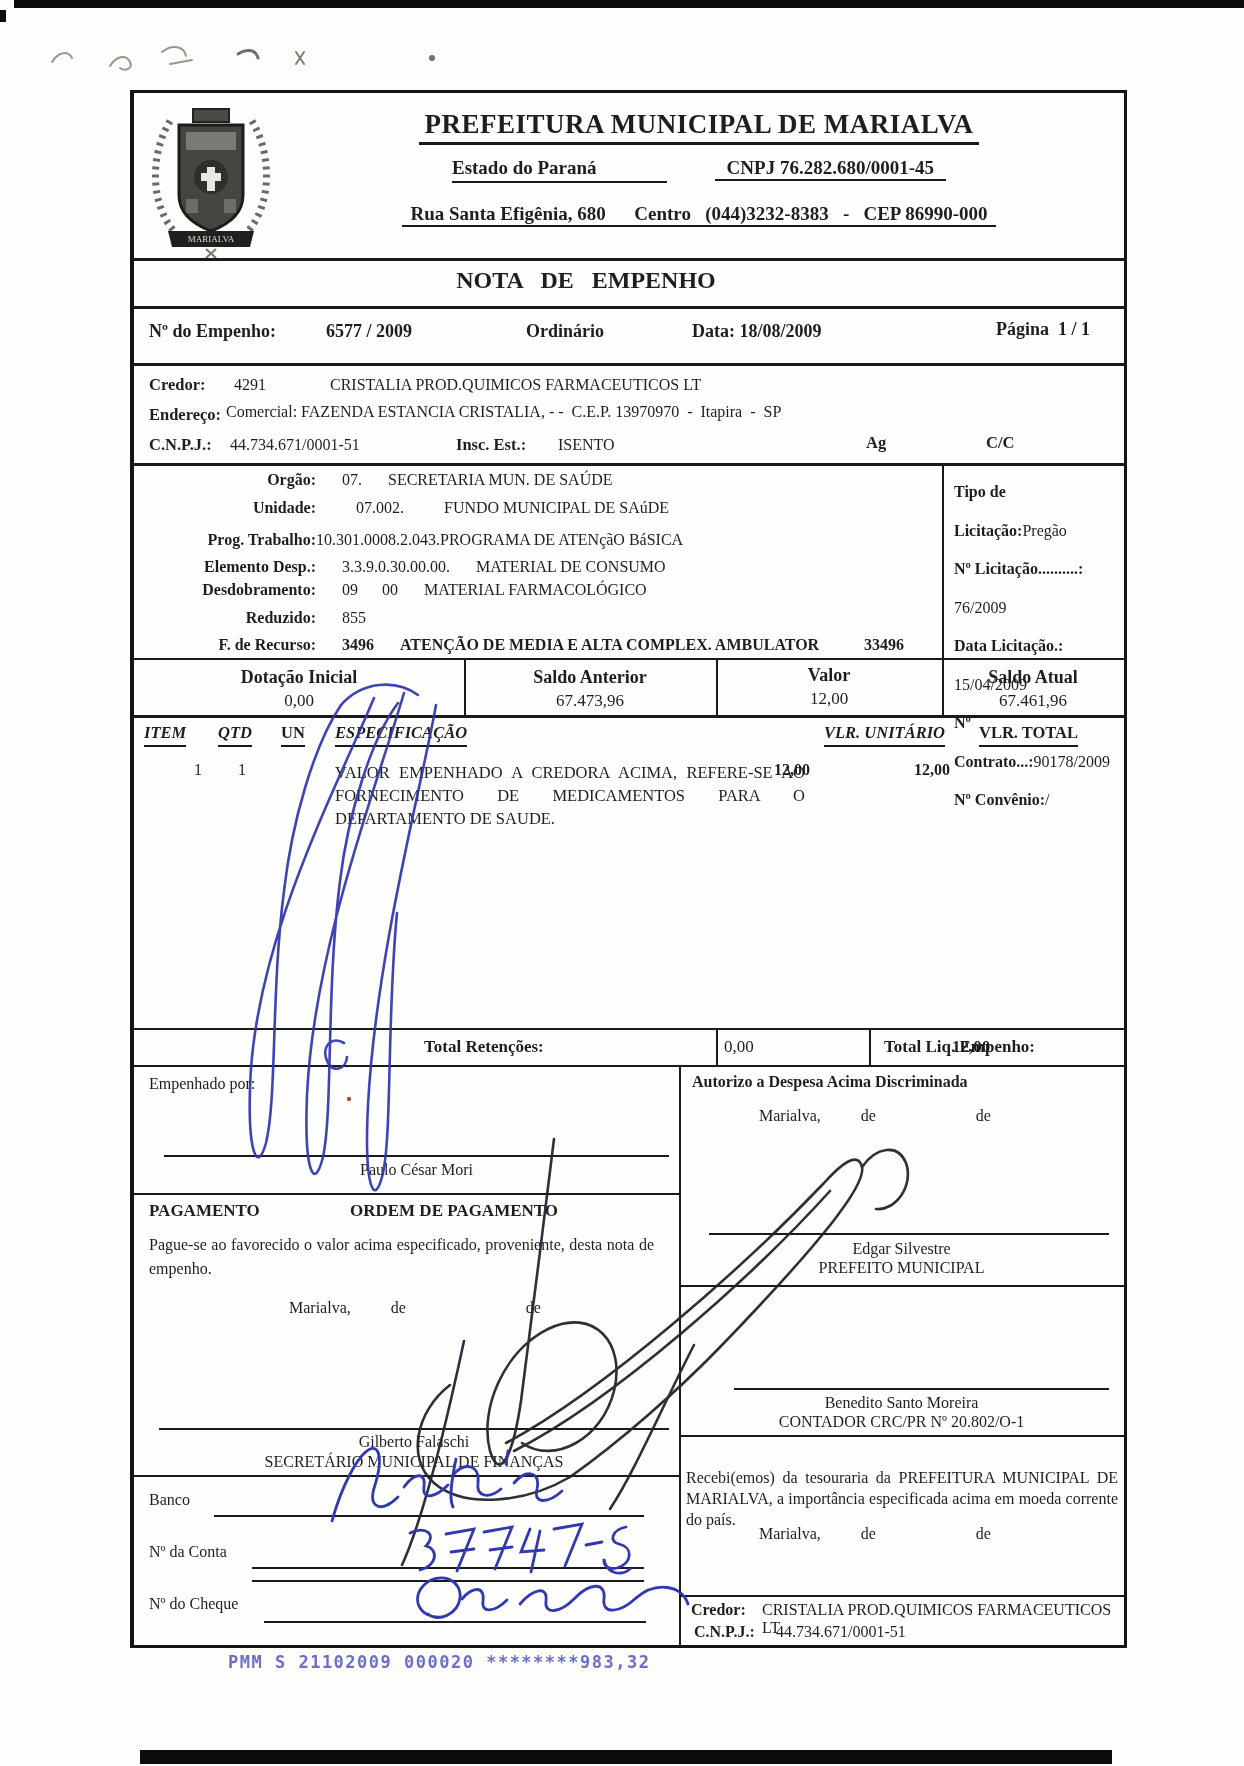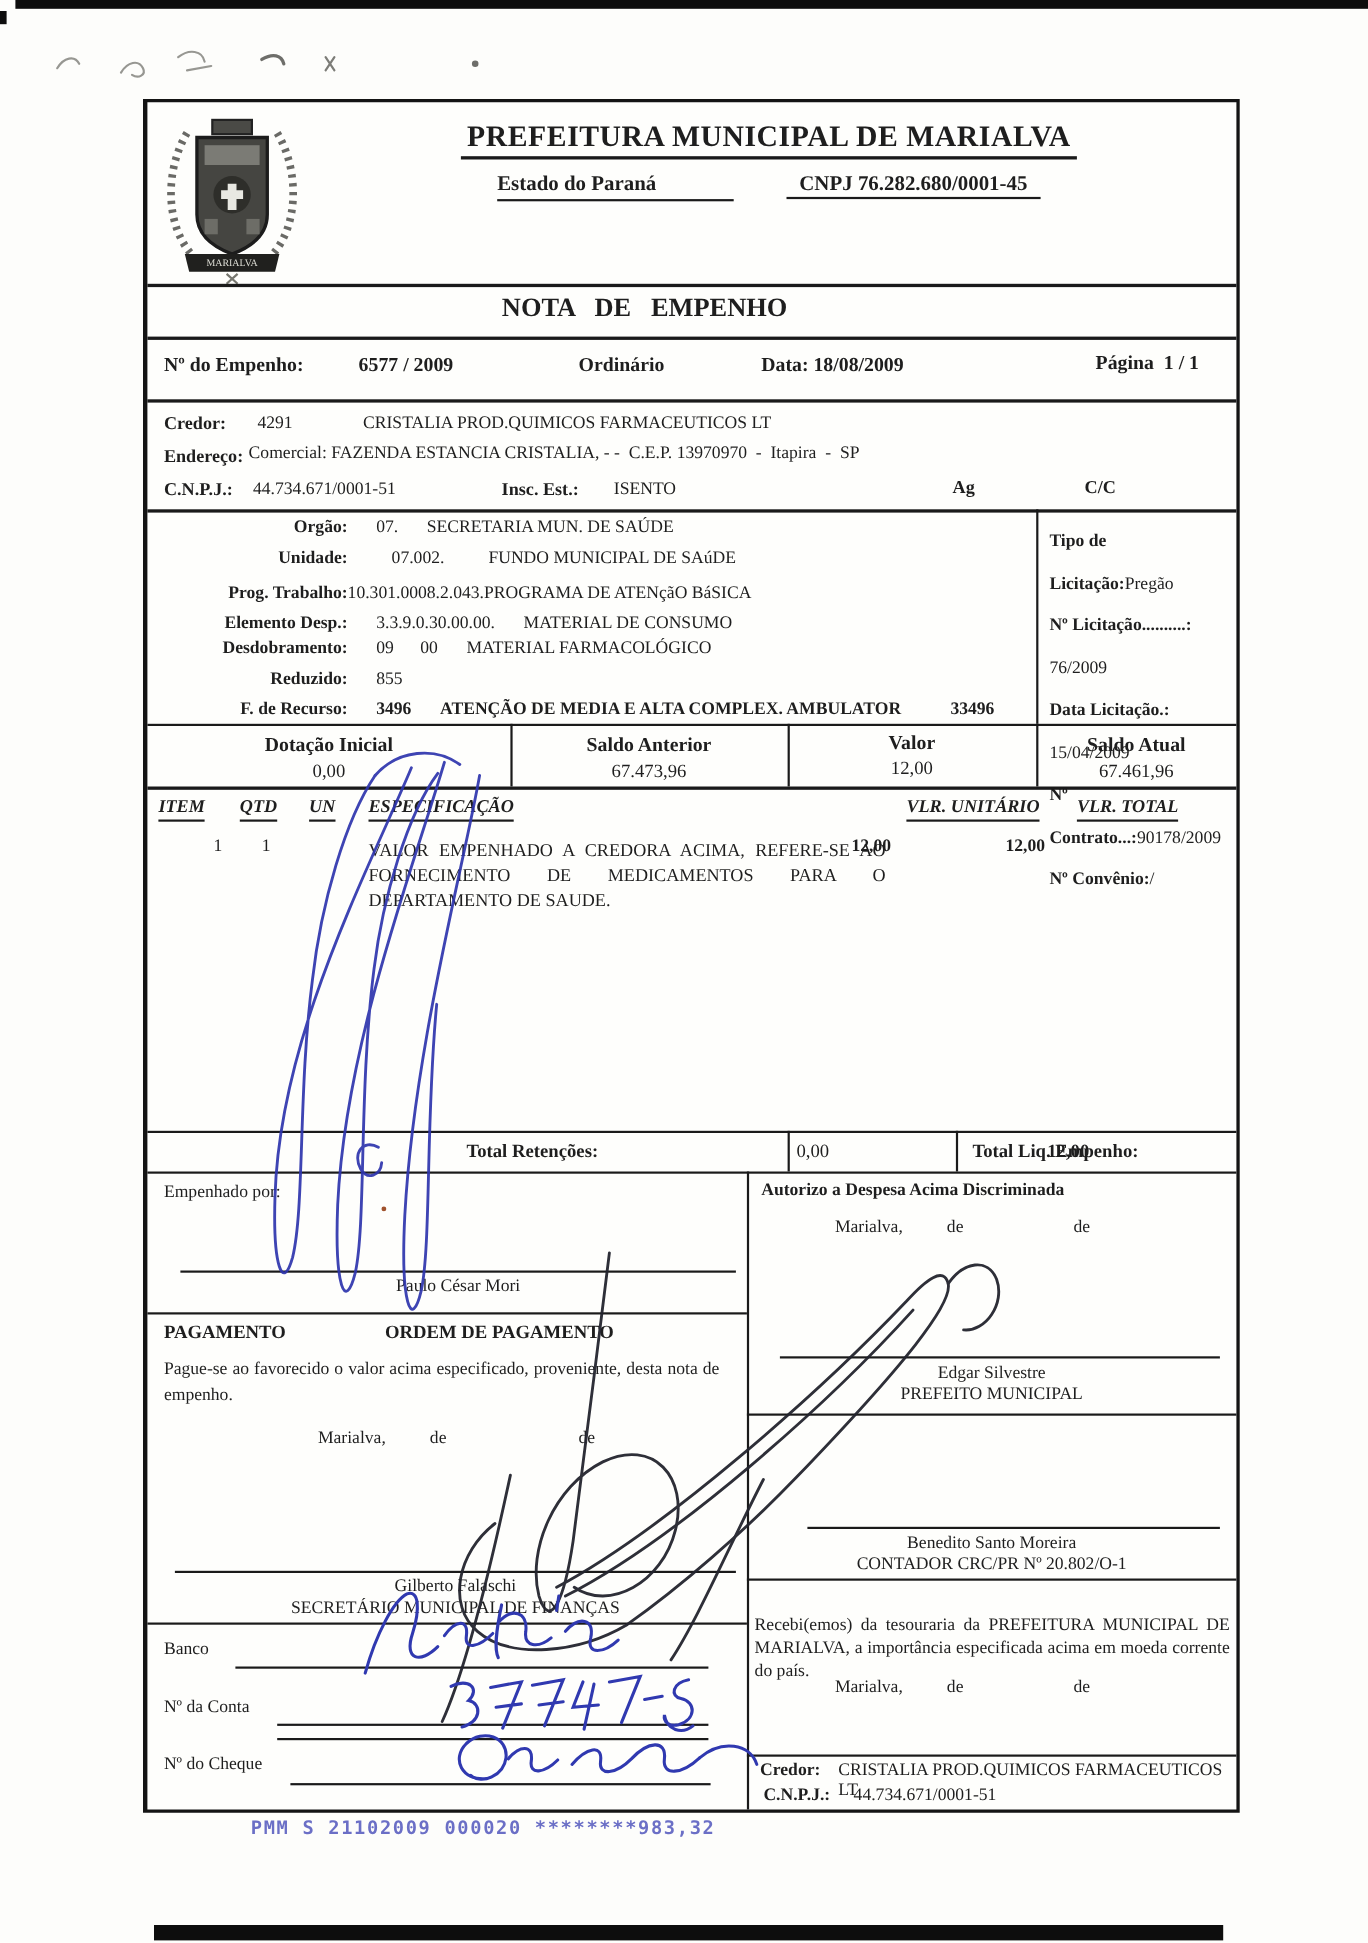--- a/index.html
+++ b/index.html
@@ -62,20 +62,23 @@
     <text x="65" y="143" text-anchor="middle" font-size="9" font-family="Liberation Serif, serif" fill="#dcdcd4">MARIALVA</text>
     <path d="M 60 150 L 70 159 M 70 150 L 60 159" stroke="#77776f" stroke-width="2"></path>
   </svg>
 
   <div class="abs c" style="left:150px;top:16px;width:830px">
     <span class="tu b" style="font-size:27px;letter-spacing:0.5px">PREFEITURA MUNICIPAL DE MARIALVA</span>
   </div>
   <div class="abs c" style="left:150px;top:64px;width:830px">
     <span class="u2 b" style="font-size:19px;padding-right:70px;margin-right:48px">Estado do Paraná</span><span class="u2 b" style="font-size:19px;padding:0 12px">CNPJ 76.282.680/0001-45</span>
   </div>
+  <div class="abs c" style="left:150px;top:110px;width:830px">
+    <span class="u2 b pre" style="font-size:19px;padding:0 8px">Rua Santa Efigênia, 680      Centro   (044)3232-8383   -   CEP 86990-000</span>
+  </div>
 
   <div class="hl t3" style="left:0;top:165px;width:990px"></div>
 
   <div class="abs c b" style="left:0;top:174px;width:904px;font-size:24px;word-spacing:12px">NOTA  DE  EMPENHO</div>
   <div class="hl t3" style="left:0;top:213px;width:990px"></div>
 
   <div class="abs b" style="left:15px;top:228px;font-size:18px">Nº do Empenho:</div>
   <div class="abs b" style="left:192px;top:228px;font-size:18px">6577 / 2009</div>
   <div class="abs b" style="left:392px;top:228px;font-size:18px">Ordinário</div>
   <div class="abs b" style="left:558px;top:228px;font-size:18px">Data: 18/08/2009</div>
@@ -157,24 +160,24 @@
   <div class="abs c b" style="left:808px;top:574px;width:182px;font-size:18px">Saldo Atual</div>
   <div class="abs c" style="left:0;top:598px;width:330px;font-size:17px">0,00</div>
   <div class="abs c" style="left:330px;top:598px;width:252px;font-size:17px">67.473,96</div>
   <div class="abs c" style="left:582px;top:596px;width:226px;font-size:17px">12,00</div>
   <div class="abs c" style="left:808px;top:598px;width:182px;font-size:17px">67.461,96</div>
 
   <div class="hl t3" style="left:0;top:622px;width:990px"></div>
 
   <div class="abs b" style="left:10px;top:630px;font-style:italic;font-size:16.5px"><span class="u2">ITEM</span></div>
   <div class="abs b" style="left:84px;top:630px;font-style:italic;font-size:16.5px"><span class="u2">QTD</span></div>
-  <div class="abs b" style="left:147px;top:630px;font-style:italic;font-size:16.5px"><span class="u2">UN</span></div>
+  <div class="abs b" style="left:147px;top:630px;font-size:16.5px"><span class="u2">UN</span></div>
   <div class="abs b" style="left:201px;top:630px;font-style:italic;font-size:16.5px"><span class="u2">ESPECIFICAÇÃO</span></div>
   <div class="abs b r" style="left:690px;top:630px;width:140px;font-style:italic;font-size:16.5px"><span class="u2">VLR. UNITÁRIO</span></div>
-  <div class="abs b r" style="left:845px;top:630px;width:130px;font-style:italic;font-size:16.5px"><span class="u2">VLR. TOTAL</span></div>
+  <div class="abs b r" style="left:845px;top:630px;width:130px;font-size:16.5px"><span class="u2">VLR. TOTAL</span></div>
 
   <div class="abs" style="left:60px;top:668px">1</div>
   <div class="abs" style="left:104px;top:668px">1</div>
   <div class="abs j" style="left:201px;top:668px;width:470px;font-size:16.5px;line-height:23px">VALOR EMPENHADO A CREDORA ACIMA, REFERE-SE AO FORNECIMENTO DE MEDICAMENTOS PARA O DEPARTAMENTO DE SAUDE.</div>
   <div class="abs b r" style="left:640px;top:668px;width:140px">12,00</div>
   <div class="abs b r" style="left:780px;top:668px;width:135px">12,00</div>
 
   <div class="hl" style="left:0;top:935px;width:990px"></div>
 
   <div class="vl" style="left:582px;top:935px;height:37px"></div>

